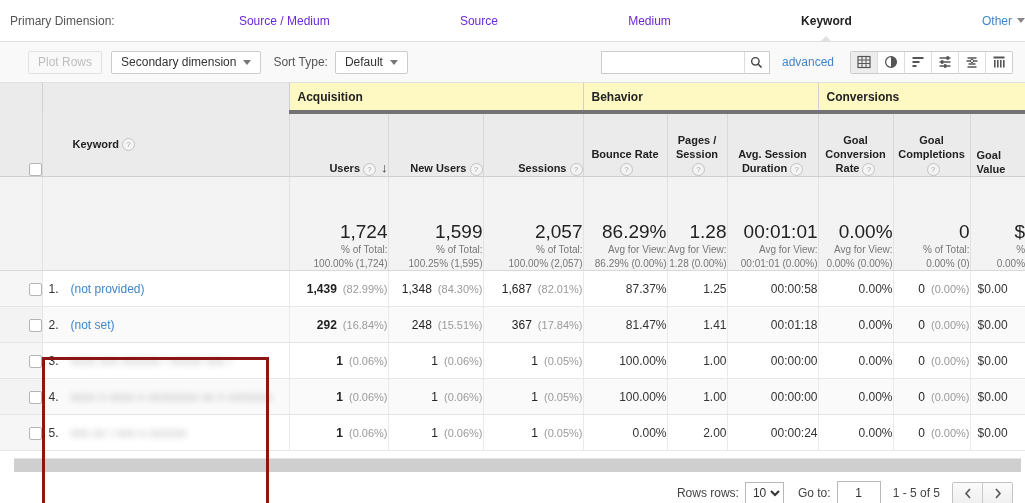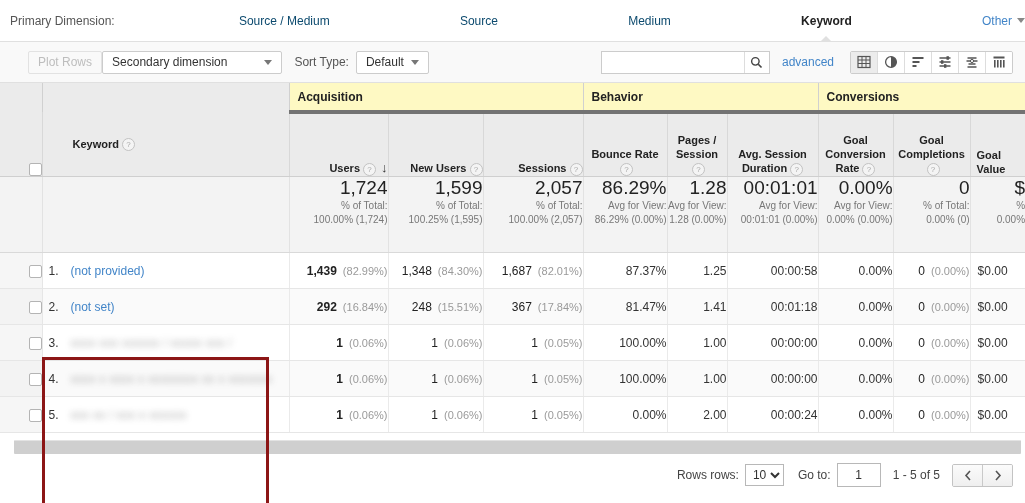--- a/index.html
+++ b/index.html
@@ -10,21 +10,21 @@
   }
   .app{position:relative;width:1025px;height:503px;}
 
   
   .primary-bar{
     height:41px;display:flex;align-items:center;padding:0 0 0 10px;
     border-bottom:1px solid #e0e0e0;background:#fff;position:relative;justify-content:space-between;
   }
   .primary-label{color:#555;font-size:12px;margin-right:8px;}
   .dim-link{
-    color:#0c4a6e;font-size:12px;margin-right:14px;cursor:pointer;text-decoration:none;
+    color:#6d28d9;font-size:12px;margin-right:14px;cursor:pointer;text-decoration:none;
   }
   .dim-link.active{color:#222;font-weight:bold;cursor:default;position:relative;}
   .dim-link.active:after{
     content:"";position:absolute;left:50%;margin-left:-6px;bottom:-14px;
     width:0;height:0;border-left:6px solid transparent;border-right:6px solid transparent;
     border-bottom:6px solid #e0e0e0;
   }
   .dim-other{display:inline-flex;align-items:center;color:#4285c8;font-size:12px;cursor:pointer;}
   .caret{
     display:inline-block;width:0;height:0;margin-left:5px;
@@ -89,21 +89,21 @@
     font-weight:normal;vertical-align:middle;margin-left:3px;cursor:pointer;background:#f4f4f4;
   }
   .sortarrow{font-size:13px;color:#333;margin-left:5px;font-weight:normal;}
 
   .total-row td{
     background:#f3f3f3;border-bottom:1px solid #d9d9d9;border-left:1px solid #e2e2e2;
     text-align:right;padding:9px 7px 9px 7px;vertical-align:top;height:76px;box-sizing:border-box;
   }
   .total-row td.chk,.total-row td.kw{background:#f3f3f3;border-left:0;}
   .total-row td.kw{border-left:1px solid #e2e2e2;}
-  .tot-big{font-size:19px;color:#222;font-weight:normal;line-height:21px;white-space:nowrap;}
+  .tot-big{font-size:19px;color:#222;font-weight:normal;line-height:21px;white-space:nowrap;margin-top:44px;}
   .tot-sub{font-size:10px;color:#777;line-height:12px;margin-top:2px;}
 
   .data-row td{
     border-bottom:1px solid #e6e6e6;border-left:1px solid #eaeaea;
     height:35px;text-align:right;padding:0 7px;font-size:12px;color:#333;white-space:nowrap;
   }
   .data-row td.chk{border-left:0;background:#f6f6f6;border-right:1px solid #e6e6e6;width:42px;}
   .data-row td.kw{text-align:left;border-left:0;padding:0;}
   .data-row.alt td{background:#fafafa;}
   .data-row.alt td.chk{background:#f3f3f3;}
@@ -173,21 +173,21 @@
     <span class="dim-other">
       <span>Other</span>
       <span class="caret"></span>
     </span>
   </div>
 
   <div class="toolbar">
     <div class="btn disabled">
       <span>Plot Rows</span>
     </div>
-    <div class="btn" style="gap:30px;">
+    <div class="btn" style="margin-left:9px;">
       <span>Secondary dimension</span>
       <span class="caret"></span>
     </div>
     <span class="sort-label">Sort Type:</span>
     <div class="btn">
       <span>Default</span>
       <span class="caret"></span>
     </div>
 
     <span class="spacer"></span>

